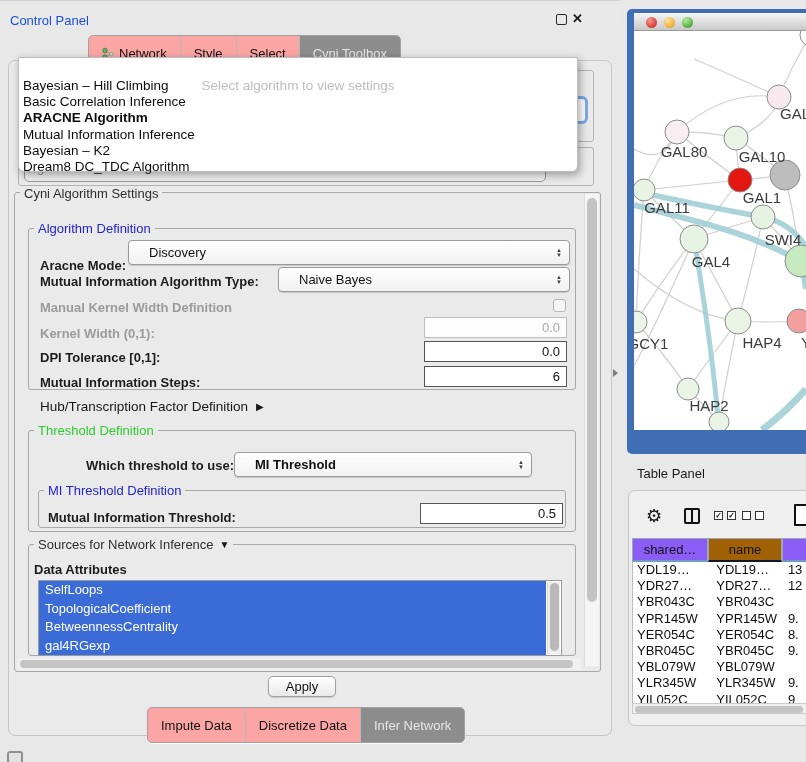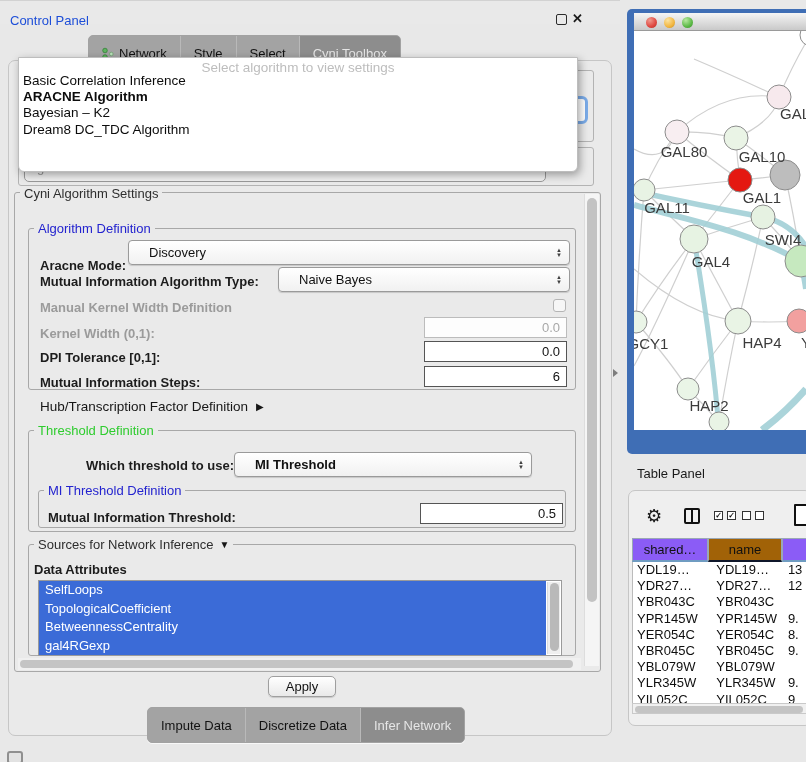--- a/index.html
+++ b/index.html
@@ -6,35 +6,35 @@
   html,body { width:806px; height:762px; }
   body { font-family:"Liberation Sans", sans-serif; background:#e8e8e8; position:relative; overflow:hidden; }
   .abs { position:absolute; }
 
   
   .cp-titlebar { left:0; top:8; width:620px; height:24px; background:#e9e9e9; border-top:1px solid #d2d2d2; }
   .cp-title { left:10px; top:13px; font-size:13px; color:#1d4ed8; }
   .win-float { left:556px; top:14px; width:11px; height:11px; border:1.5px solid #2b2b2b; border-radius:2px; }
   .win-close { left:572px; top:11px; font-size:13px; font-weight:bold; color:#1a1a1a; }
 
-  .seg { display:flex; border:1px solid #a2a2a2; border-radius:5px; background:#a3a3a3; overflow:hidden; height:36px; box-shadow:0 1px 0 rgba(255,255,255,.7); }
+  .seg { display:flex; border:1px solid #a2a2a2; border-radius:5px; background:#fca5a5; overflow:hidden; height:36px; box-shadow:0 1px 0 rgba(255,255,255,.7); }
   .seg-item { display:flex; align-items:center; gap:5px; padding:0 13px; font-size:13px; color:#121212; border-right:1px solid #b9b9b9; white-space:nowrap; }
   .seg-item:last-child { border-right:none; }
   .seg-item.sel { background:#8d8d8d; color:#e6e6e6; }
 
   .cp-body { left:8px; top:60px; width:604px; height:676px; background:#eaeaea; border:1px solid #c6c6c6; border-radius:7px; }
 
   
   .frag-group { border:1px solid #b3b3b3; border-radius:3px; background:#eaeaea; z-index:2; }
   .frag-combo { background:#f2f2f2; border:1px solid #9a9a9a; border-radius:5px; color:#9a9a9a; font-size:13px; display:flex; align-items:center; padding-left:12px; z-index:3; }
   .frag-focus { background:#fff; border:3px solid #7aabe8; border-radius:6px; z-index:3; }
 
   
   .popup { left:18px; top:57px; width:560px; height:115px; background:#fff; border:1px solid #bdbdbd; border-radius:0 0 6px 6px; box-shadow:2px 3px 8px rgba(0,0,0,.35); z-index:10; }
-  .popup-placeholder { width:100%; text-align:center; color:#bdbdbd; font-size:13.5px; padding-top:2px; height:15px; }
+  .popup-placeholder { width:100%; text-align:center; color:#bdbdbd; font-size:13.5px; padding-top:20px; height:15px; }
   .popup-item { font-size:13.5px; color:#0c0c0c; height:16.2px; line-height:16.2px; padding-left:4px; white-space:nowrap; }
   .popup-item.bold { font-weight:bold; }
 
   
   .group { border:1px solid #a8a8a8; border-radius:3px; }
   .group-label { font-size:13px; background:#eaeaea; padding:0 4px; white-space:nowrap; z-index:5; }
   .lbl-dark { color:#2e2e2e; }
   .lbl-blue { color:#2323cf; }
   .lbl-green { color:#2ecc2e; }
 
@@ -131,22 +131,24 @@
 
 <div class="abs frag-group" style="left:18px; top:70px; width:576px; height:72px;"></div>
 <div class="abs frag-group" style="left:18px; top:147px; width:576px; height:39px;"></div>
 <div class="abs frag-focus" style="left:540px; top:96px; width:48px; height:28px;"></div>
 <div class="abs frag-combo" style="left:24px; top:152px; width:522px; height:30px;">
   <span>gal-filtered.sif default node</span>
 </div>
 
 <div class="abs popup">
   <div class="popup-placeholder">Select algorithm to view settings</div>
+  <div class="popup-item">Bayesian – Hill Climbing</div>
   <div class="popup-item">Basic Correlation Inference</div>
   <div class="popup-item bold">ARACNE Algorithm</div>
+  <div class="popup-item">Mutual Information Inference</div>
   <div class="popup-item">Bayesian – K2</div>
   <div class="popup-item">Dream8 DC_TDC Algorithm</div>
 </div>
 
 <div class="abs group" style="left:14px; top:192px; width:587px; height:480px;"></div>
 <div class="abs group-label lbl-dark" style="left:20px; top:186px;">Cyni Algorithm Settings</div>
 
 <div class="abs vscroll" style="left:584px; top:194px; width:15px; height:472px;">
   <div class="vthumb"></div>
 </div>

